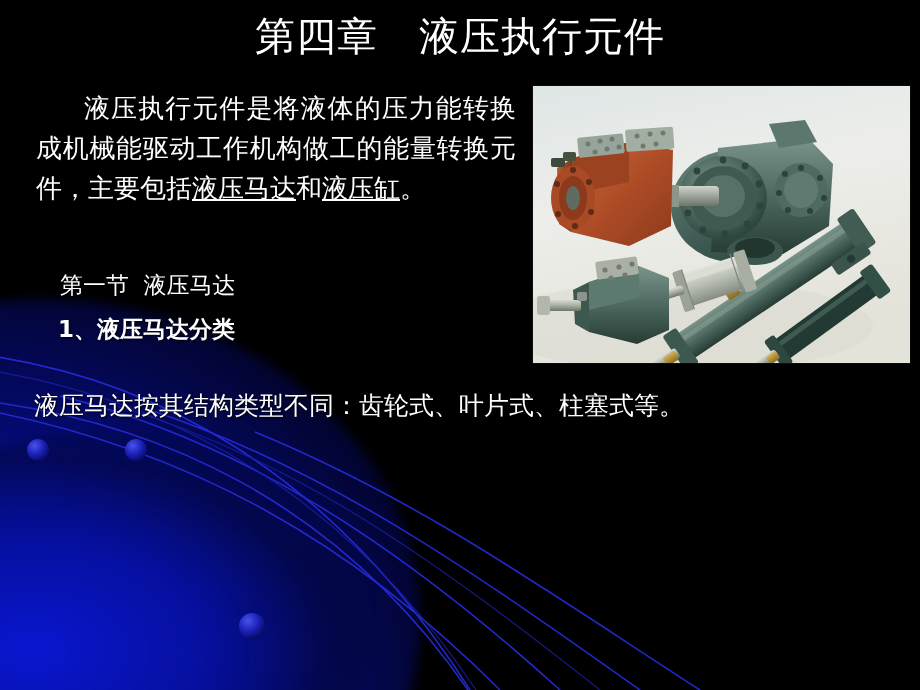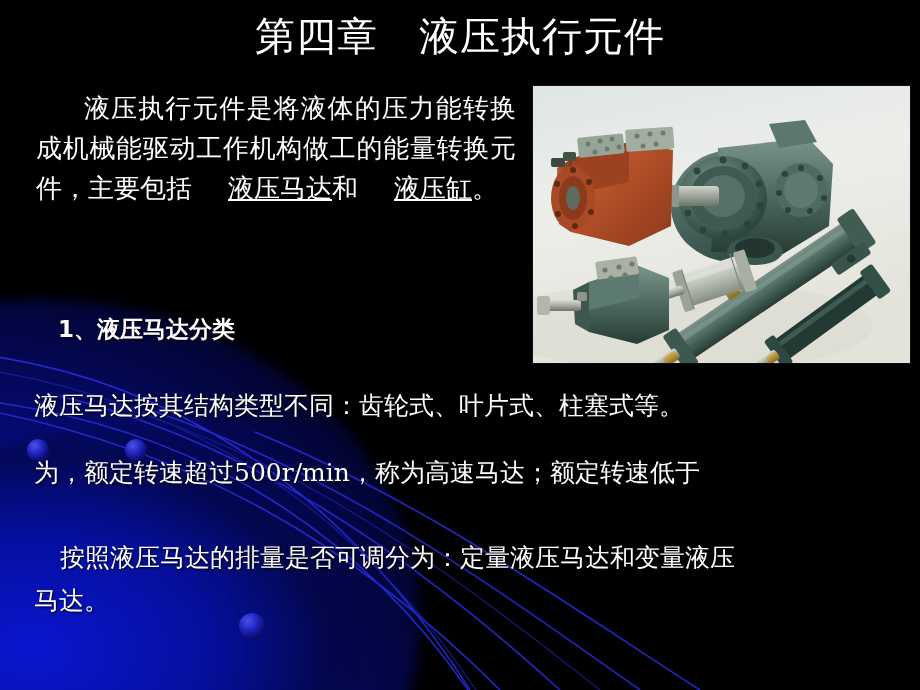--- a/index.html
+++ b/index.html
@@ -96,21 +96,21 @@
   }
   .p-intro {
     left: 36px;
     top: 88px;
     width: 480px;
     font-size: 26px;
     line-height: 40px;
     text-indent: 48px;
     text-align: justify;
   }
-  .p-intro .u { text-decoration: underline; margin-left: 36px; }
+  .p-intro .u { text-decoration: underline; }
 
   .p-section {
     left: 60px;
     top: 268px;
     font-size: 23px;
     line-height: 34px;
     white-space: pre;
   }
   .p-item {
     left: 58px;
@@ -375,25 +375,21 @@
         <rect x="4" y="210" width="13" height="19" rx="3" fill="#b2b7ab"></rect>
         <rect x="44" y="206" width="10" height="9" rx="2" fill="#8e958a"></rect>
       </g>
     </svg>
   </div>
 
   <div class="para p-intro">
     <span>液压执行元件是将液体的压力能转换成机械能驱动工作机构做工的能量转换元件，主要包括</span><span class="u">液压马达</span><span>和</span><span class="u">液压缸</span><span>。</span>
   </div>
 
+  <div class="para p-section">第一节  液压马达</div>
   <div class="para p-item">1、液压马达分类</div>
 
   <div class="para p-body">
     <span class="ln">液压马达按其结构类型不同：齿轮式、叶片式、柱塞式等。</span>
-    <span class="ln">为，额定转速超过500r/min，称为高速马达；额定转速低于</span>
   </div>
 
-  <div class="para p-last">
-    <span class="ln ind">按照液压马达的排量是否可调分为：定量液压马达和变量液压</span>
-    <span class="ln">马达。</span>
-  </div>
 
 </div>
 
 </body></html>

